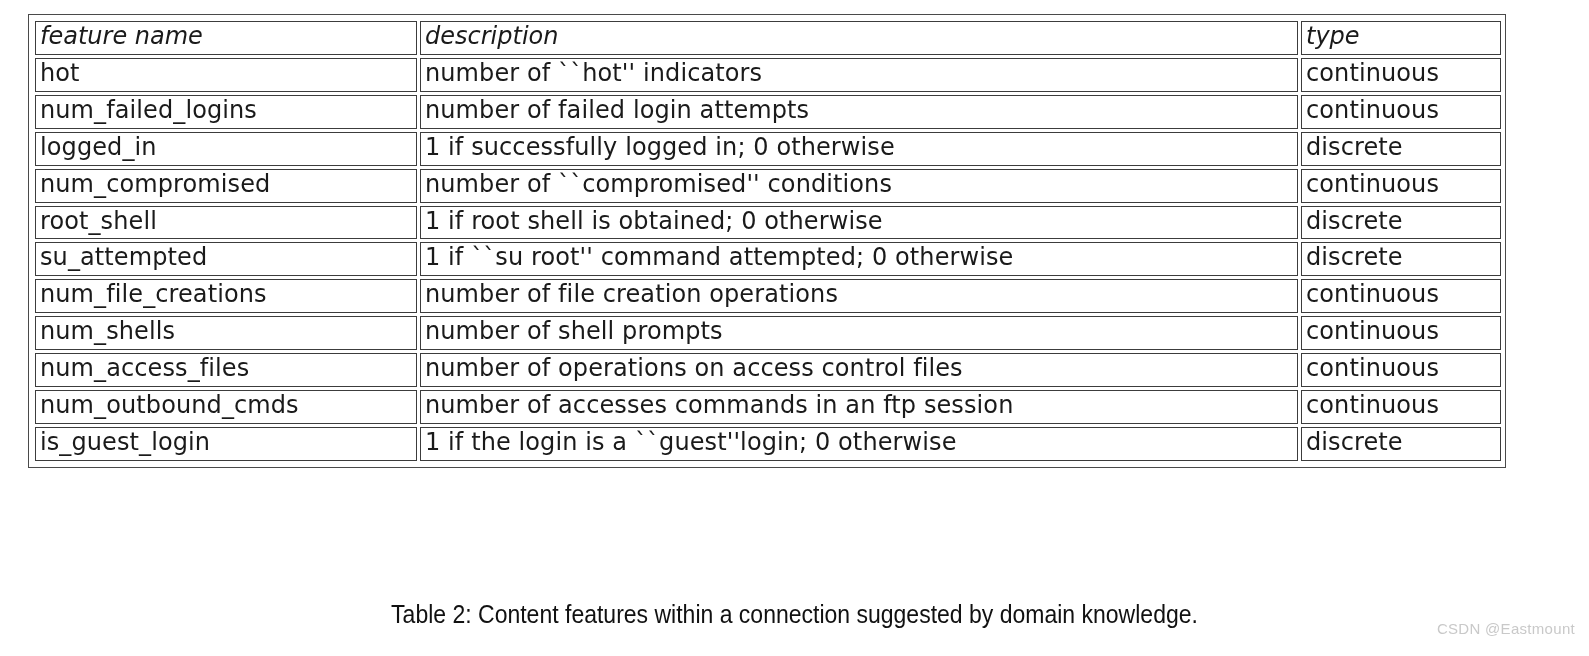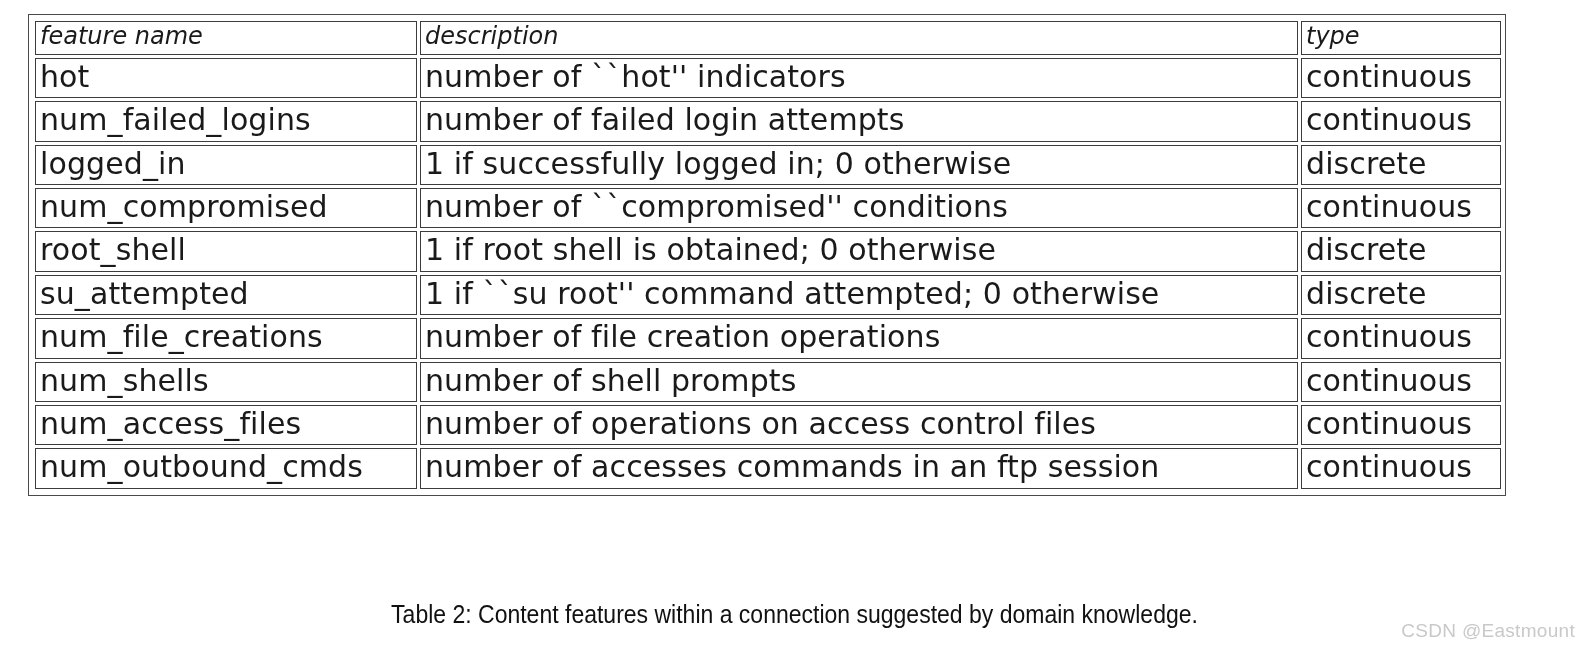--- a/index.html
+++ b/index.html
@@ -53,21 +53,21 @@
   col.c-name  { width: 382px; }
   col.c-desc  { width: 878px; }
   col.c-type  { width: 200px; }
 
   table.feature-table thead th {
     font-style: italic;
     font-size: 24px;
   }
 
   table.feature-table tbody td {
-    font-size: 30px;
+    font-size: 24px;
   }
 
   .cell-name { letter-spacing: 0.1px; }
   .cell-desc { letter-spacing: 0.1px; }
   .cell-type { letter-spacing: 0.1px; margin-left: 40px; }
 
   
   .caption {
     position: absolute;
     left: 0;
@@ -80,21 +80,21 @@
     color: #111111;
     transform: scaleX(0.92);
   }
 
   
   .watermark {
     position: absolute;
     right: 14px;
     top: 620px;
     font-family: "Liberation Sans", "DejaVu Sans", sans-serif;
-    font-size: 19px;
+    font-size: 15px;
     color: #c9c9c9;
     letter-spacing: 0.3px;
     user-select: none;
   }
 </style>
 </head>
 <body>
 
 <div class="table-wrap">
   <table class="feature-table">
@@ -154,19 +154,24 @@
       <tr>
         <td class="cell-name">num_access_files</td>
         <td class="cell-desc">number of operations on access control files</td>
         <td class="cell-type">continuous</td>
       </tr>
       <tr>
         <td class="cell-name">num_outbound_cmds</td>
         <td class="cell-desc">number of accesses commands in an ftp session</td>
         <td class="cell-type">continuous</td>
       </tr>
+      <tr>
+        <td class="cell-name">is_guest_login</td>
+        <td class="cell-desc">1 if the login is a ``guest''login; 0 otherwise</td>
+        <td class="cell-type">discrete</td>
+      </tr>
     </tbody>
   </table>
 </div>
 
 <div class="caption">Table 2: Content features within a connection suggested by domain knowledge.</div>
 
 <div class="watermark">CSDN @Eastmount</div>
 
 </body></html>

